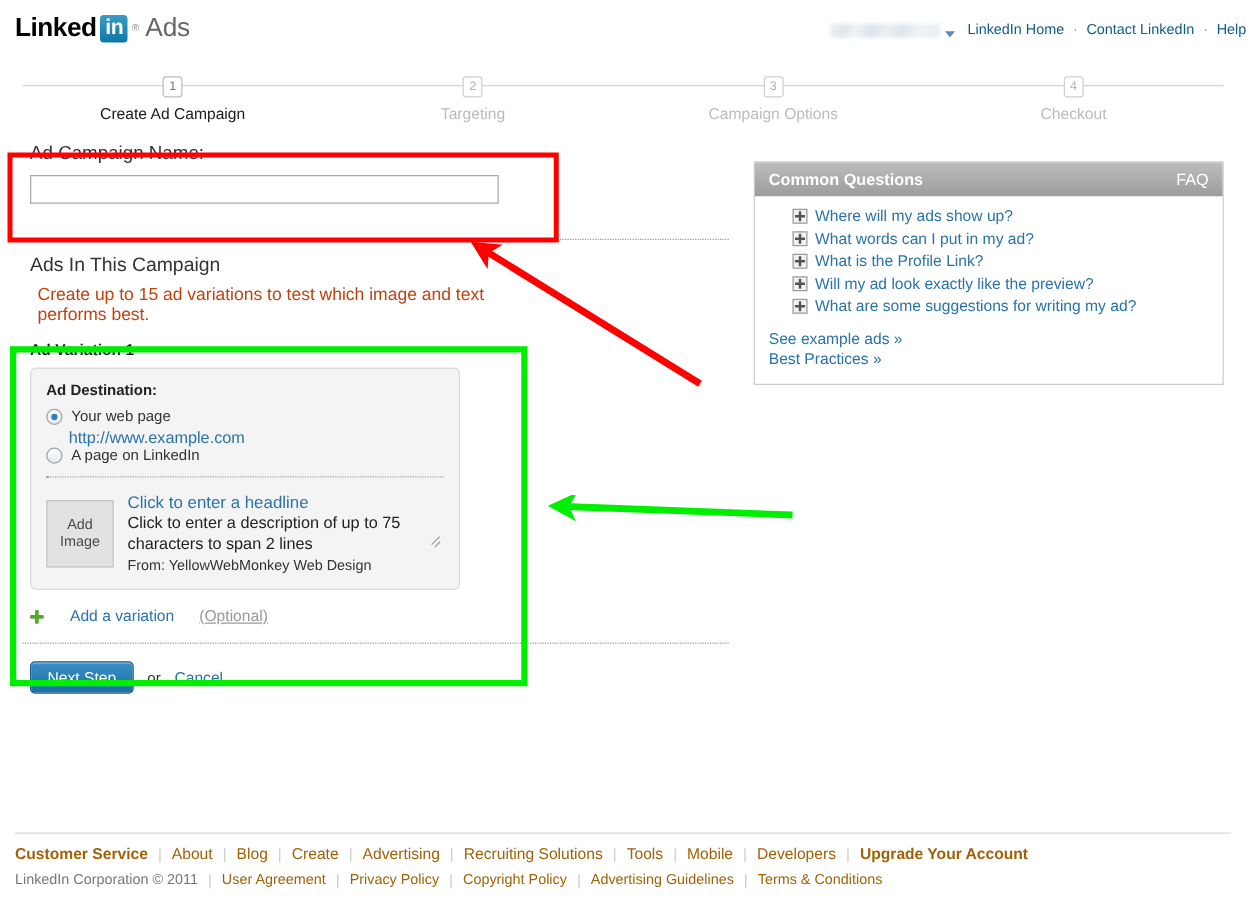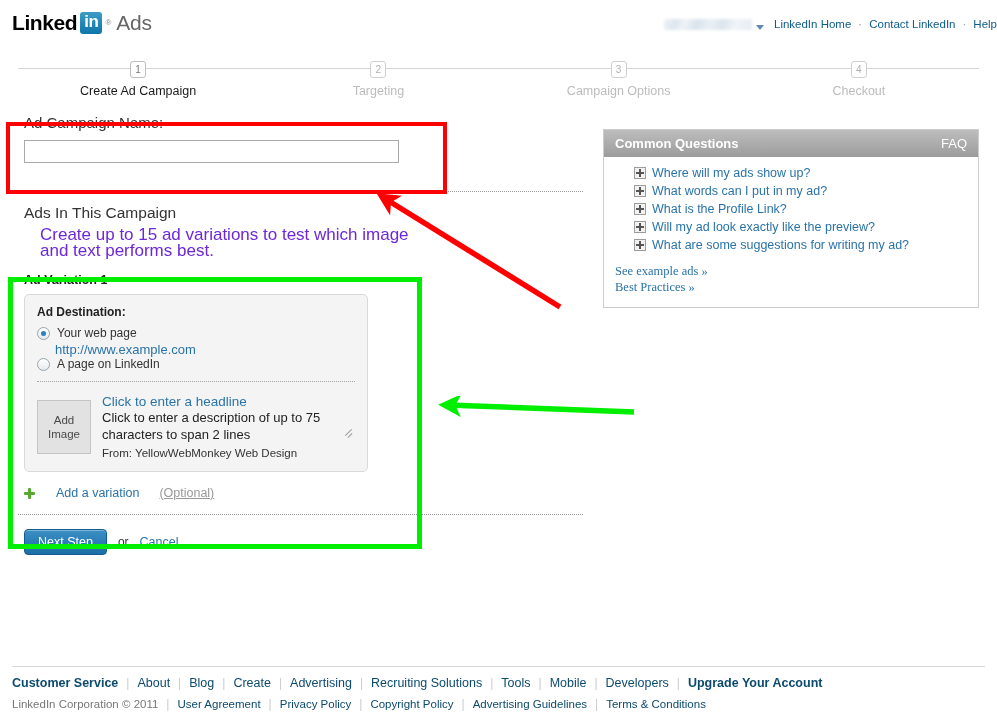--- a/index.html
+++ b/index.html
@@ -186,24 +186,24 @@
     padding: 2px 4px;
     box-sizing: content-box;
   }
 
   .h-section {
     font-size: 15.5px;
     color: #333333;
     margin: 12px 0 5px 6px;
   }
   .p-section {
-    font-size: 17px;
-    color: #6d28d9;
+    font-size: 14px;
+    color: #c2410c;
     line-height: 16px;
-    margin: 0 0 0 22px;
+    margin: 0 0 0 12px;
     width: 400px;
   }
 
   
   .variation-outer {
     margin: 14px 0 0 6px;
     width: 344px;
   }
   .variation-title {
     font-size: 12.5px;
@@ -430,21 +430,21 @@
     position: absolute;
     background: #555555;
   }
   .expander::before { left: 4px; top: 1px; width: 2px; height: 8px; }
   .expander::after  { top: 4px; left: 1px; height: 2px; width: 8px; }
   .faq-item a {
     color: #2a73a8;
     font-size: 12.5px;
     text-decoration: none;
   }
-  .faq-links { margin-top: 11px; font-family: Liberation Serif, serif; }
+  .faq-links { margin-top: 11px; }
   .faq-links a {
     display: block;
     color: #2a73a8;
     font-size: 12.5px;
     text-decoration: none;
     line-height: 16px;
   }
 
   
   .page-footer {
@@ -458,21 +458,21 @@
     border-top: 1px solid #d8d8d8;
     margin-bottom: 9px;
   }
   .footer-row {
     display: flex;
     align-items: center;
     flex-wrap: wrap;
     margin-bottom: 7px;
   }
   .footer-row a {
-    color: #0c4a6e;
+    color: #a16207;
     text-decoration: none;
     font-size: 12.5px;
     text-align: right;
   }
   .footer-row.primary a { font-size: 12.5px; }
   .footer-row.primary a.bold { font-weight: bold; }
   .footer-row.secondary a { font-size: 11.5px; }
   .footer-copy {
     color: #777777;
     font-size: 11.5px;

